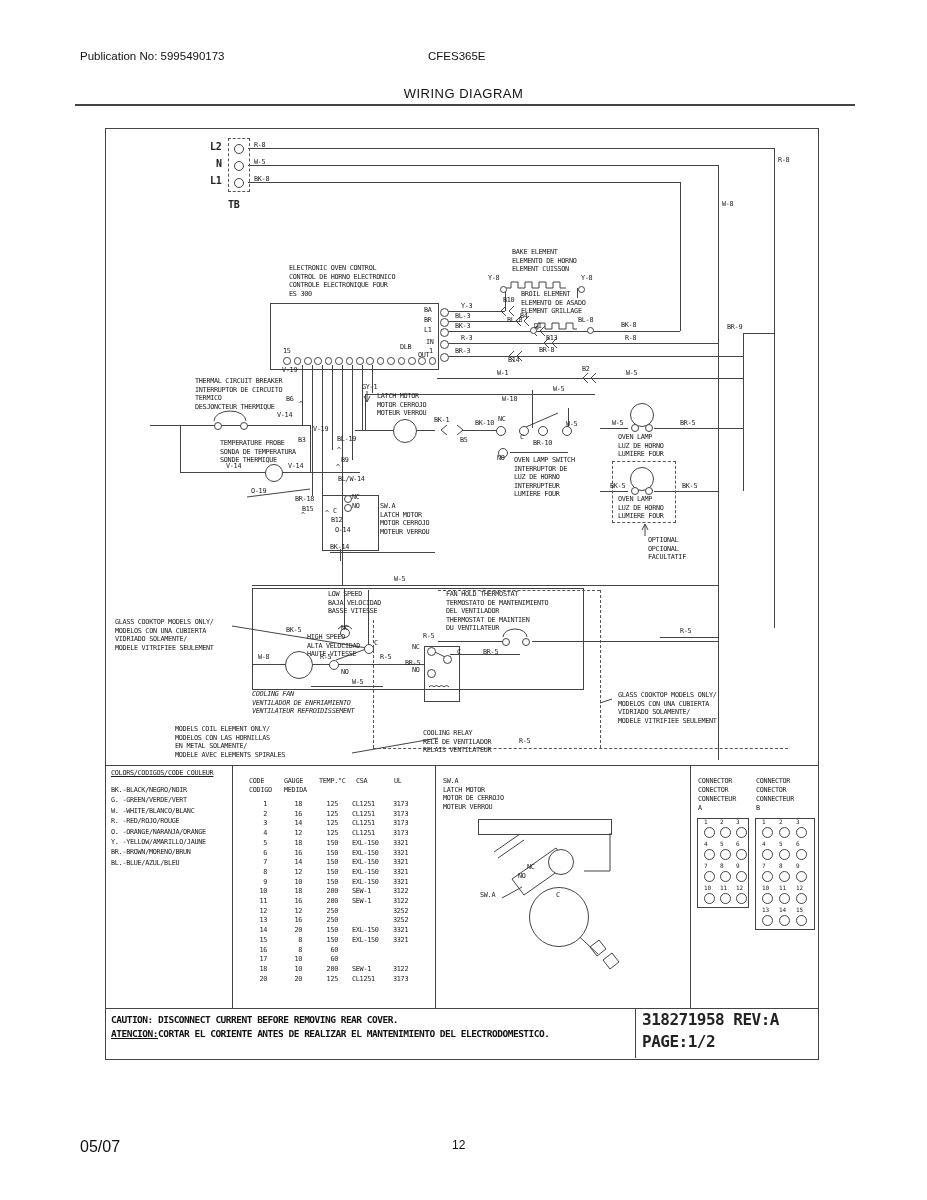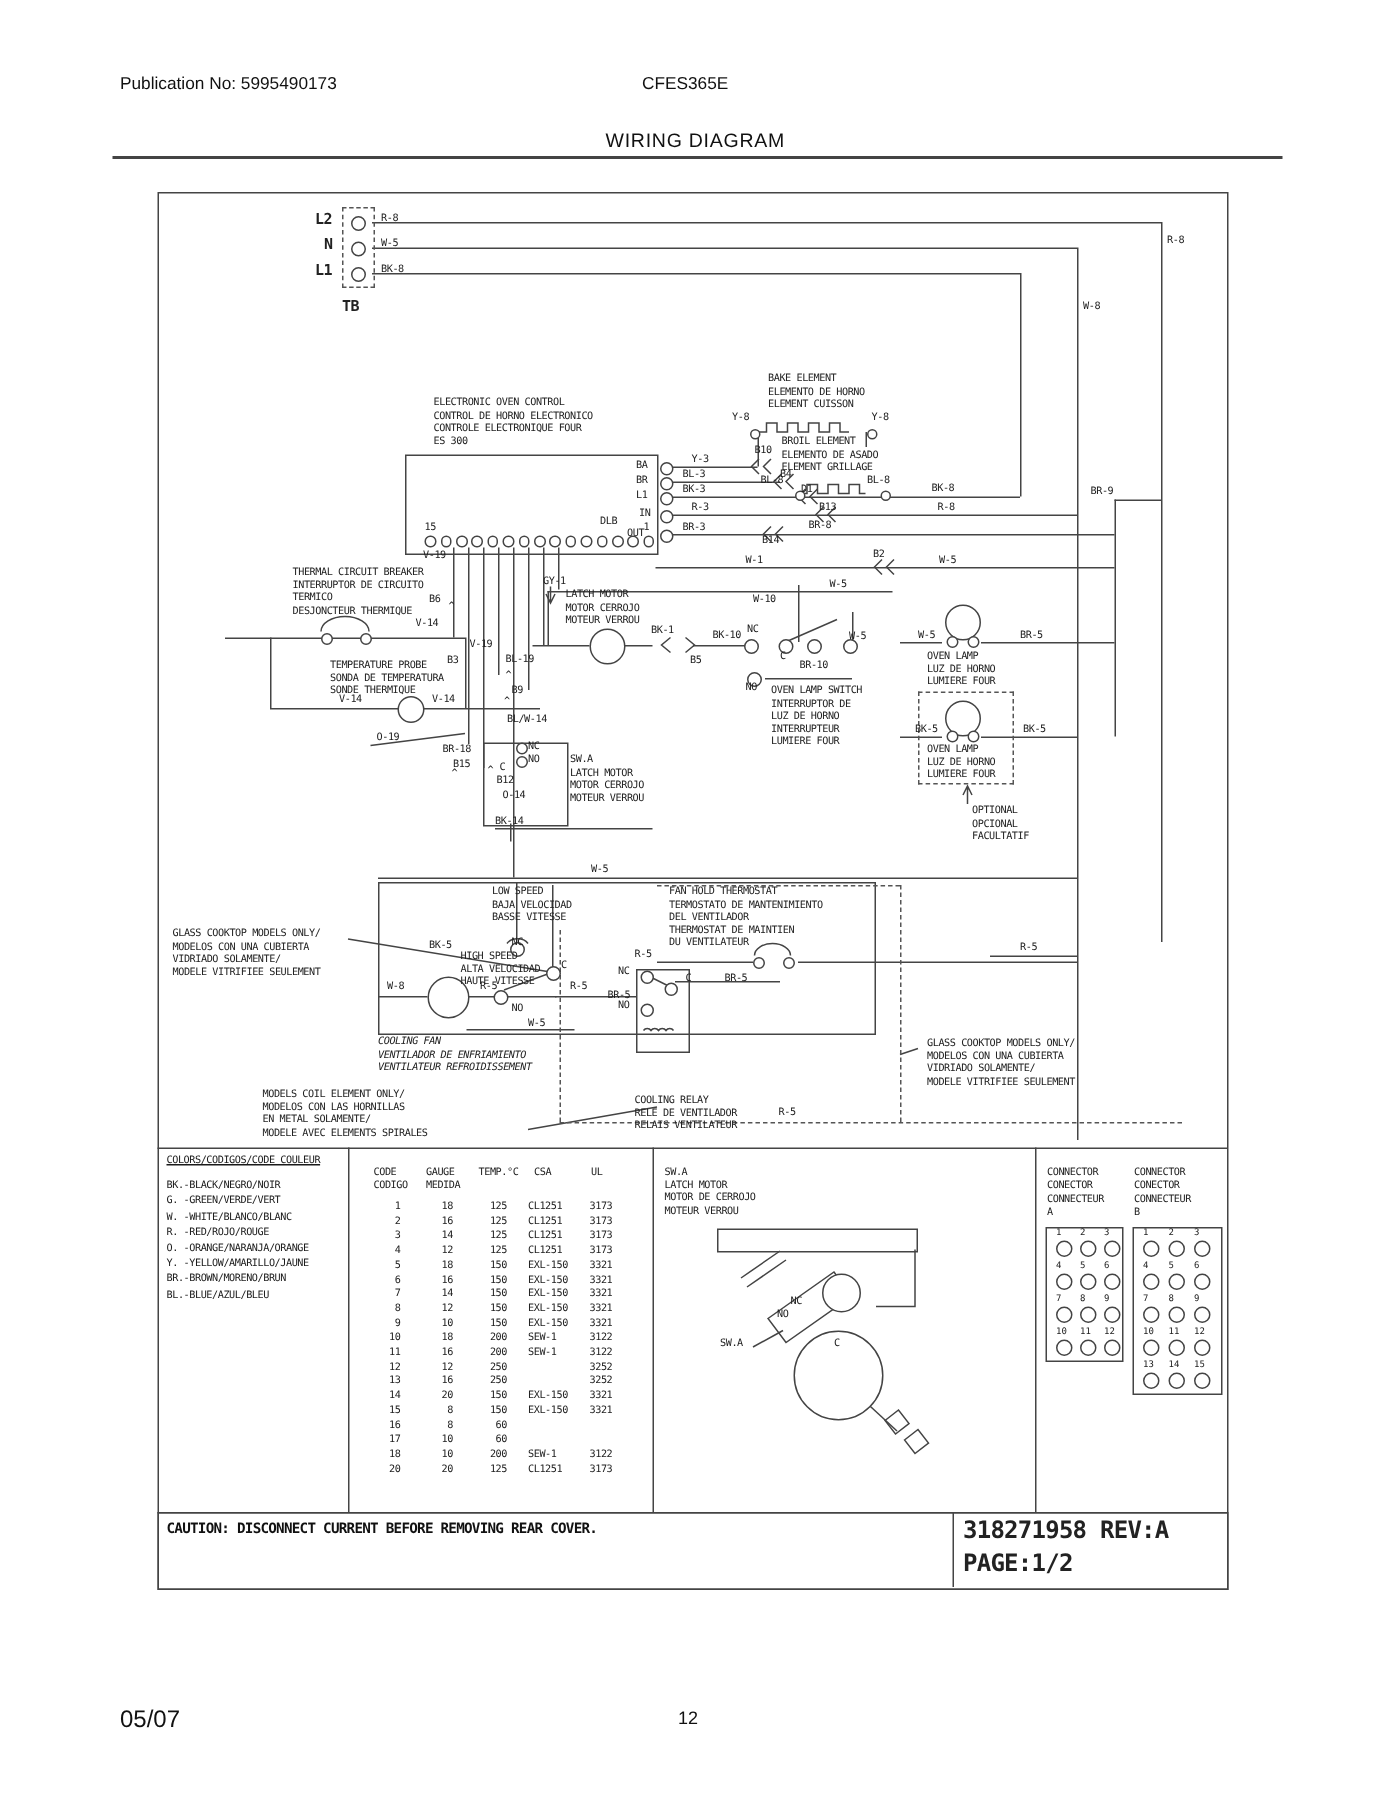--- a/index.html
+++ b/index.html
@@ -45,20 +45,21 @@
         <div style="font: 6.8px / 10.4px &quot;DejaVu Sans Mono&quot;, monospace; letter-spacing: -0.3px; white-space: pre;">R. -RED/ROJO/ROUGE</div>
         <div style="font: 6.8px / 10.4px &quot;DejaVu Sans Mono&quot;, monospace; letter-spacing: -0.3px; white-space: pre;">O. -ORANGE/NARANJA/ORANGE</div>
         <div style="font: 6.8px / 10.4px &quot;DejaVu Sans Mono&quot;, monospace; letter-spacing: -0.3px; white-space: pre;">Y. -YELLOW/AMARILLO/JAUNE</div>
         <div style="font: 6.8px / 10.4px &quot;DejaVu Sans Mono&quot;, monospace; letter-spacing: -0.3px; white-space: pre;">BR.-BROWN/MORENO/BRUN</div>
         <div style="font: 6.8px / 10.4px &quot;DejaVu Sans Mono&quot;, monospace; letter-spacing: -0.3px; white-space: pre;">BL.-BLUE/AZUL/BLEU</div>
       </div>
   </div>
 
   <div id="caution-lines" style="position:absolute;left:111px;top:1013px;">
       <div style="font: bold 9.5px / 13.5px &quot;DejaVu Sans Mono&quot;, monospace; letter-spacing: -0.5px; white-space: pre; color: rgb(17, 17, 17);"><span>CAUTION:</span><span> DISCONNECT CURRENT BEFORE REMOVING REAR COVER.</span></div>
+      <div style="font: bold 9.5px / 13.5px &quot;DejaVu Sans Mono&quot;, monospace; letter-spacing: -0.5px; white-space: pre; color: rgb(17, 17, 17);"><span class="u">ATENCION:</span><span>CORTAR EL CORIENTE ANTES DE REALIZAR EL MANTENIMIENTO DEL ELECTRODOMESTICO.</span></div>
     </div>
   <div class="lbl" style="left:642px;top:1011px;font:bold 16px/18px 'DejaVu Sans Mono',monospace;letter-spacing:-0.5px;">318271958 REV:A</div>
   <div class="lbl" style="left:642px;top:1033px;font:bold 16px/18px 'DejaVu Sans Mono',monospace;letter-spacing:-0.5px;">PAGE:1/2</div>
 
   <div class="hdr" style="left:80px;top:1138px;font-size:16px;">05/07</div>
   <div class="hdr" style="left:452px;top:1138px;font-size:12px;">12</div>
 
   <svg id="ovl" width="927" height="1200">
       <path d="M506,288 h5 v-6 h7 v6 h7 v-6 h7 v6 h7 v-6 h7 v6 h7 v-6 h7 v6 h6" fill="none" stroke="#444" stroke-width="1"></path>
       <path d="M534,329 h4 v-6 h7 v6 h7 v-6 h7 v6 h7 v-6 h7 v6 h4" fill="none" stroke="#444" stroke-width="1"></path>

